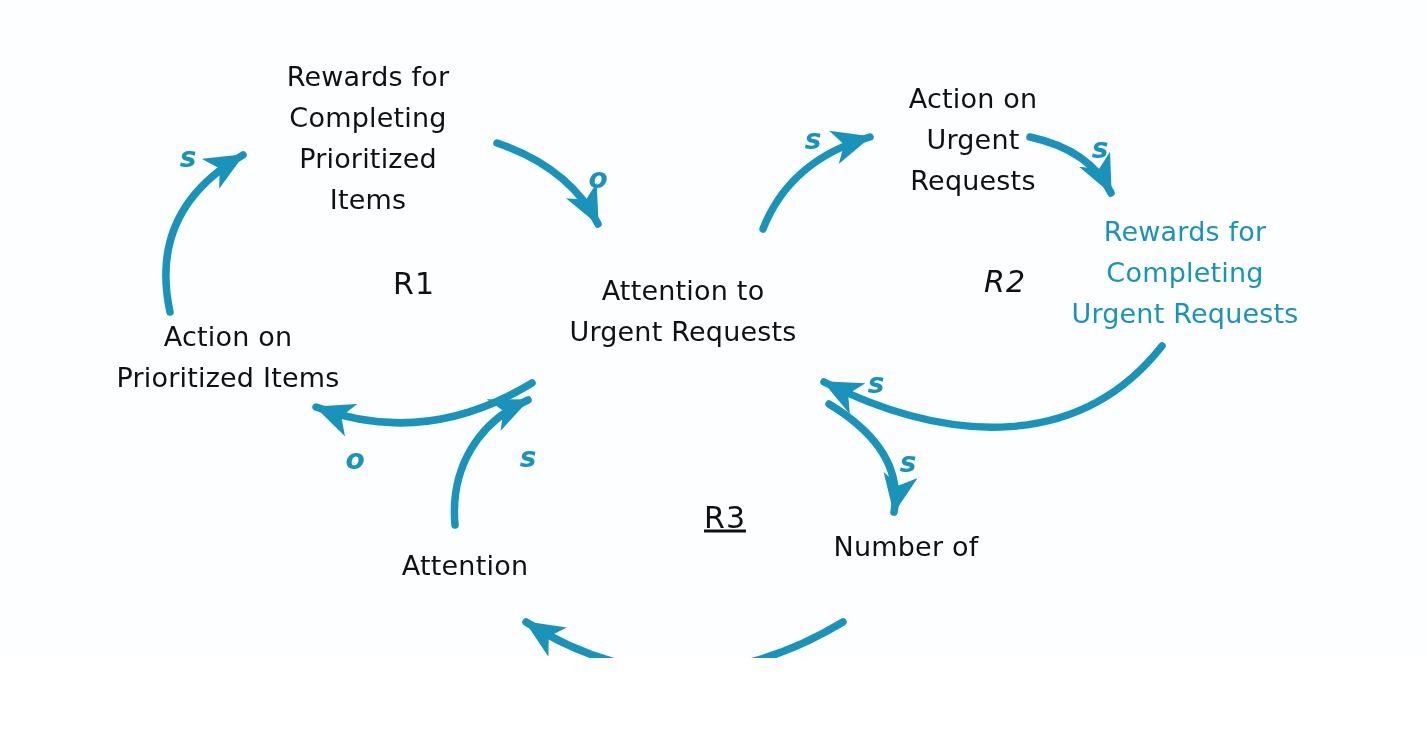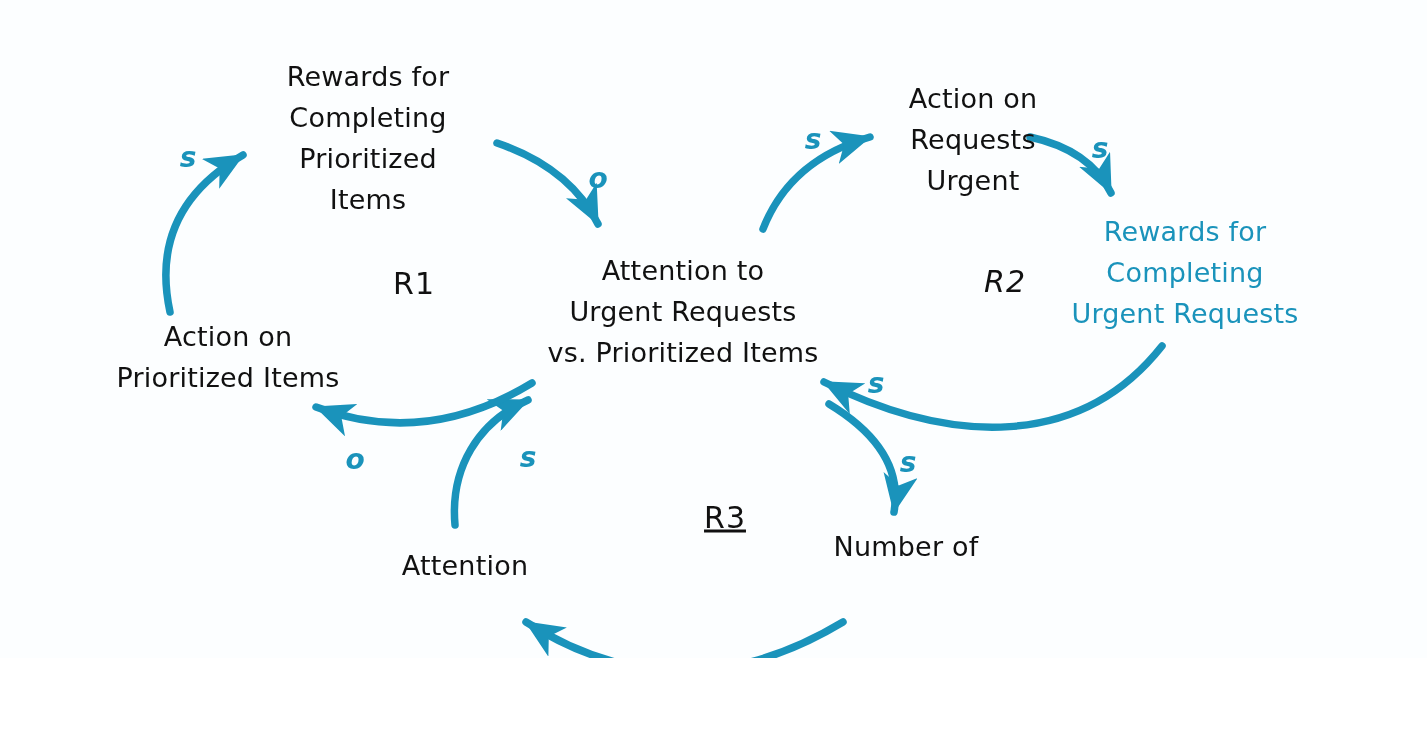--- a/index.html
+++ b/index.html
@@ -82,27 +82,26 @@
   </div>
 
   <div class="node" style="left:228px; top:357px;">
     <div>Action on</div>
     <div>Prioritized Items</div>
   </div>
 
   <div class="node" style="left:683px; top:311px;">
     <div>Attention to</div>
     <div>Urgent Requests</div>
-    <div>vs. Prioritized Items</div>
   </div>
 
   <div class="node" style="left:973px; top:139px;">
     <div>Action on</div>
+    <div>Urgent</div>
     <div>Requests</div>
-    <div>Urgent</div>
   </div>
 
   <div class="node accent" style="left:1185px; top:272px;">
     <div>Rewards for</div>
     <div>Completing</div>
     <div>Urgent Requests</div>
   </div>
 
   <div class="node" style="left:906px; top:546px;">
     <div>Number of</div>

